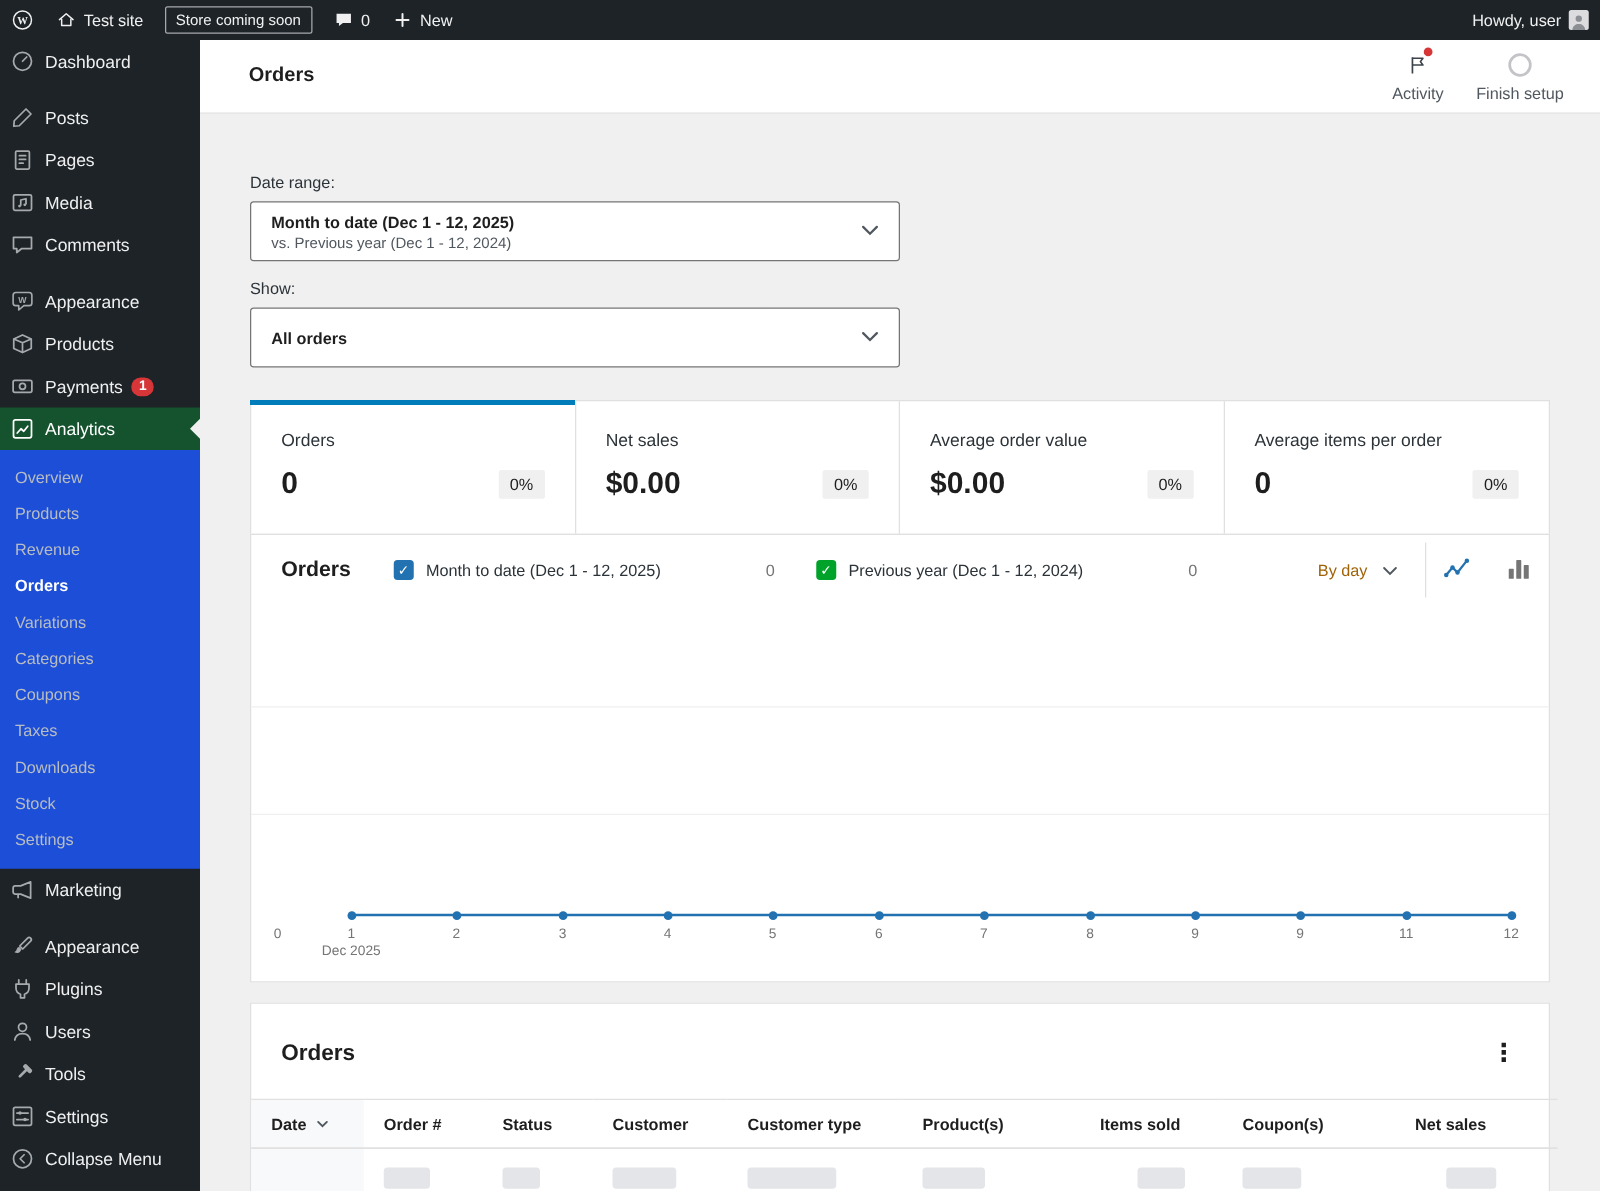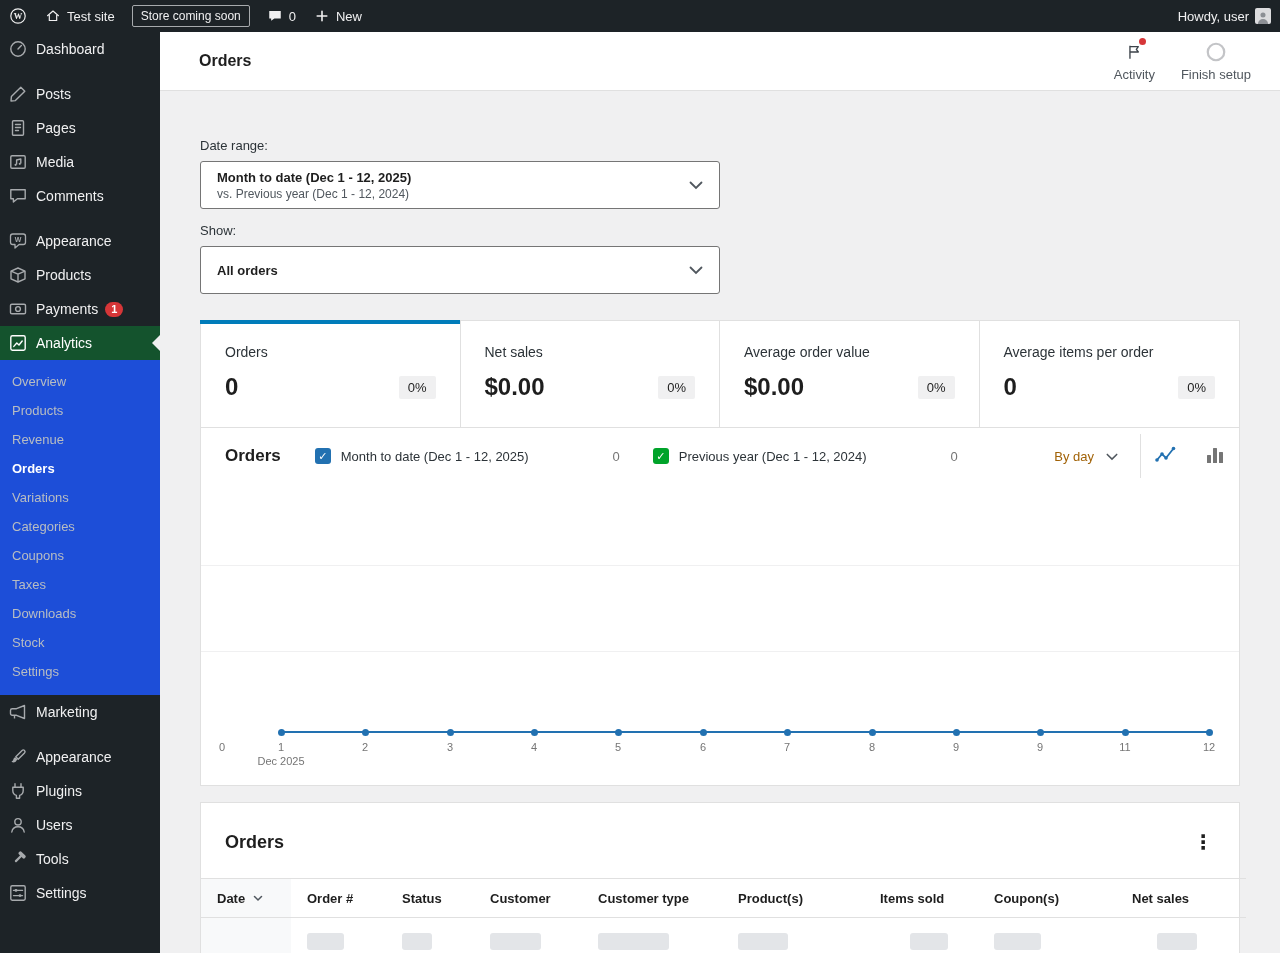--- a/index.html
+++ b/index.html
@@ -310,20 +310,29 @@
   <div class="menu-item">
     <span class="micon">
       <svg viewBox="0 0 20 20" fill="none" stroke="currentColor" stroke-width="1.4" stroke-linecap="round">
           <rect x="2.8" y="2.8" width="14.4" height="14.4" rx="1.4"></rect>
           <path d="M5.5 7.4h9M5.5 12.6h9"></path>
           <circle cx="8" cy="7.4" r="1.4" fill="currentColor" stroke="none"></circle>
           <circle cx="12" cy="12.6" r="1.4" fill="currentColor" stroke="none"></circle>
         </svg>
     </span>
     <span>Settings</span>
+  </div>
+  <div class="menu-item">
+    <span class="micon">
+      <svg viewBox="0 0 20 20" fill="none" stroke="currentColor" stroke-width="1.4" stroke-linecap="round" stroke-linejoin="round">
+          <circle cx="10" cy="10" r="7.2"></circle>
+          <path d="M11.3 6.8L8.1 10l3.2 3.2"></path>
+        </svg>
+    </span>
+    <span>Collapse Menu</span>
   </div>
 </div>
 
 <div id="content">
   <header id="page-header">
     <h1>Orders</h1>
     <div class="header-actions">
       <div class="header-action">
         <span class="ha-icon">
           <svg width="18" height="18" viewBox="0 0 20 20" fill="none" stroke="#3c434a" stroke-width="1.5" stroke-linejoin="round">

